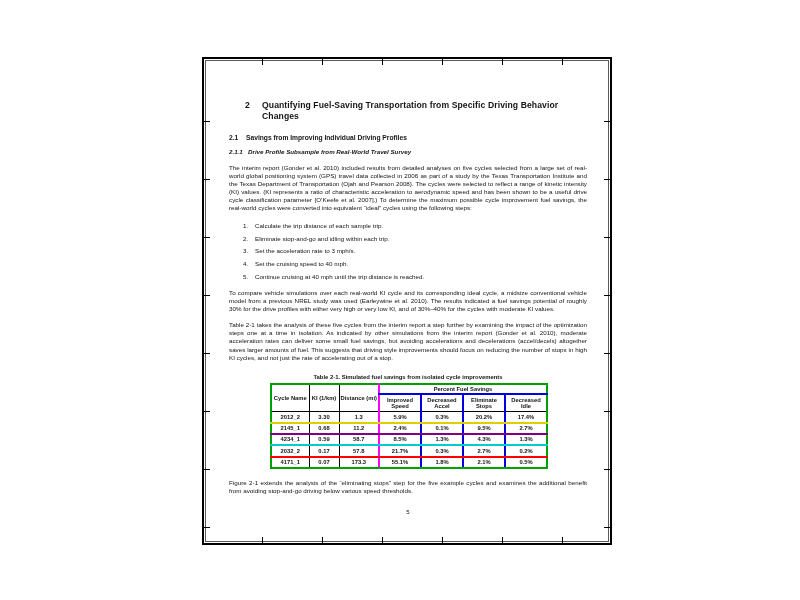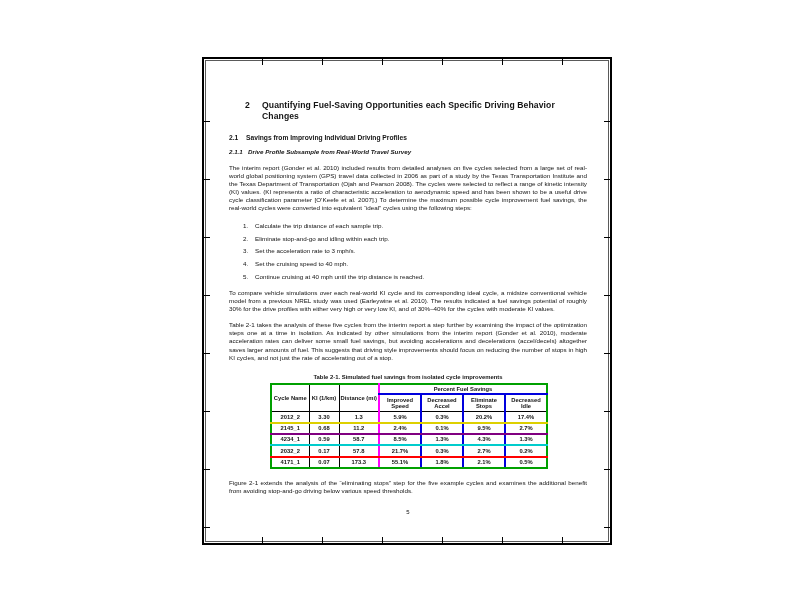--- a/index.html
+++ b/index.html
@@ -91,21 +91,21 @@
       <i class="tick l" style="top: 410px;"></i>
       <i class="tick r" style="top: 410px;"></i>
       <i class="tick l" style="top: 468px;"></i>
       <i class="tick r" style="top: 468px;"></i>
     </div>
 
   <div class="content">
 
     <div class="h1">
       <span class="num">2</span>
-      <span>Quantifying Fuel-Saving Opportunities each Specific Driving Behavior Changes</span>
+      <span>Quantifying Fuel-Saving Transportation from Specific Driving Behavior Changes</span>
     </div>
 
     <div class="h2">
       <span class="num">2.1</span>
       <span>Savings from Improving Individual Driving Profiles</span>
     </div>
 
     <div class="h3">
       <span class="num">2.1.1</span>
       <span>Drive Profile Subsample from Real-World Travel Survey</span>

